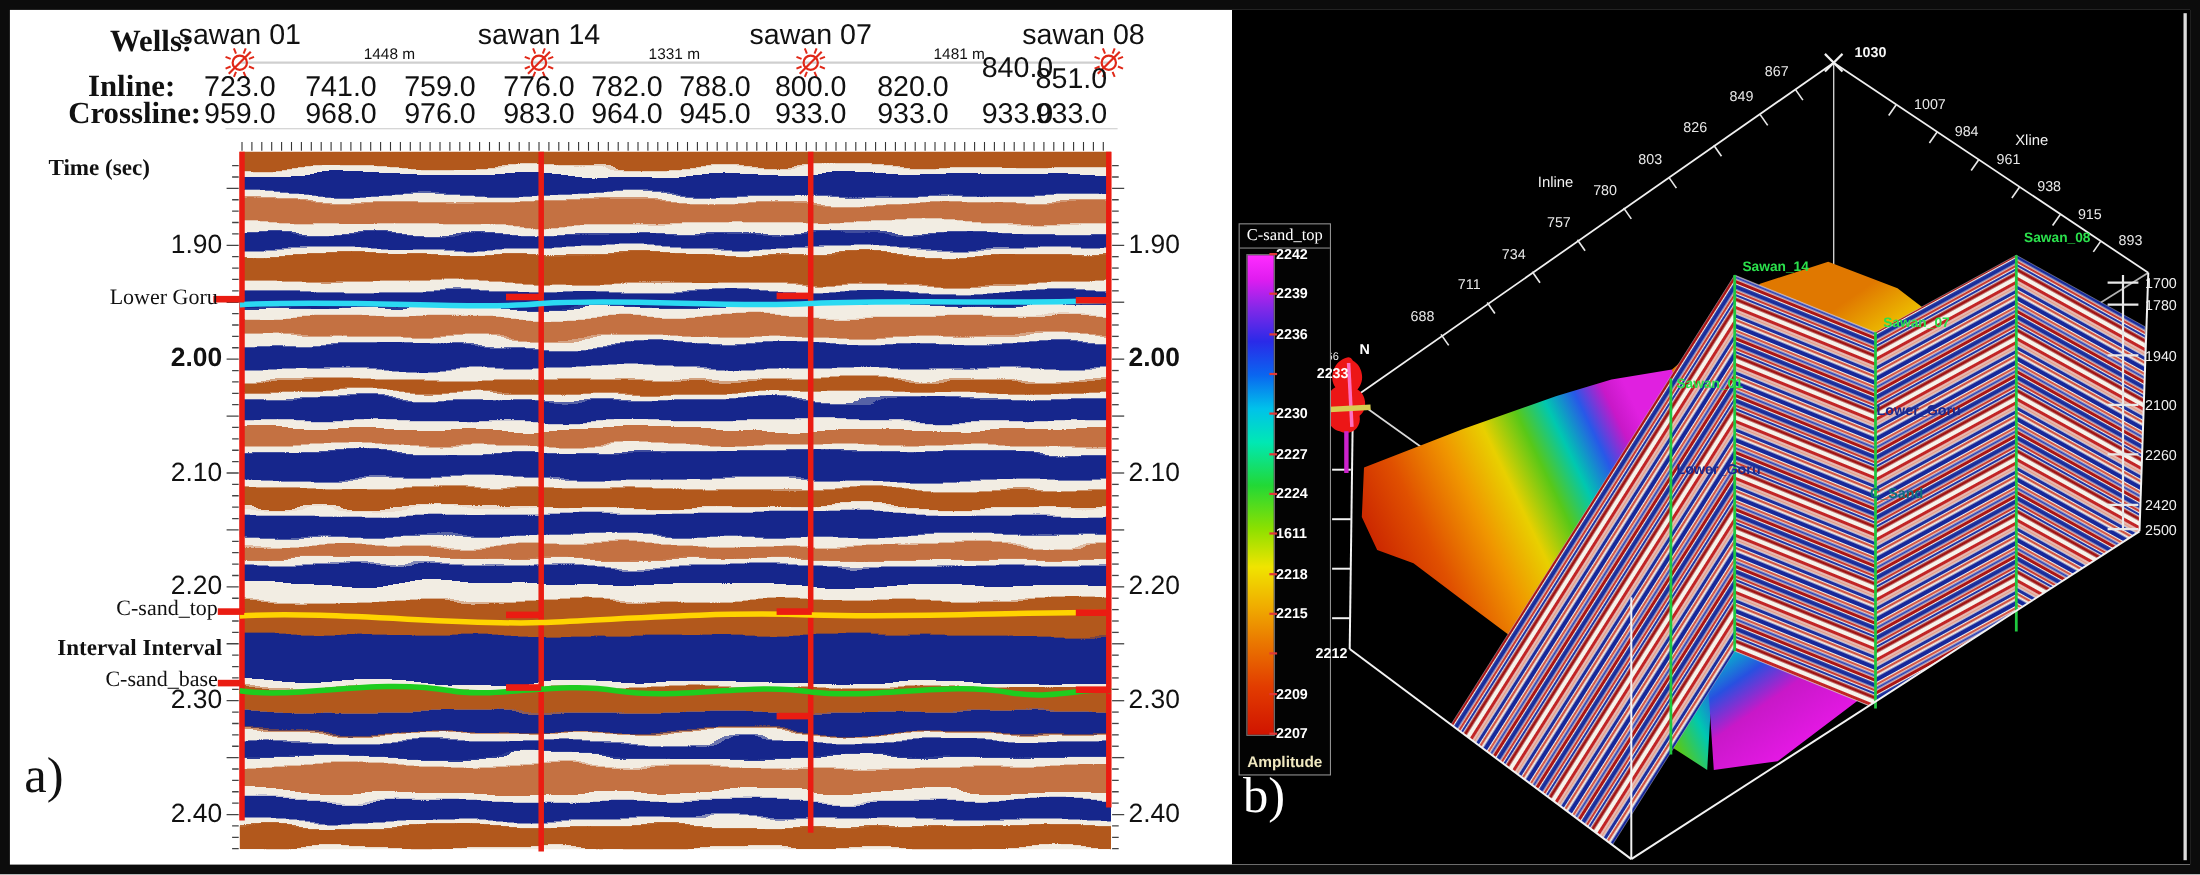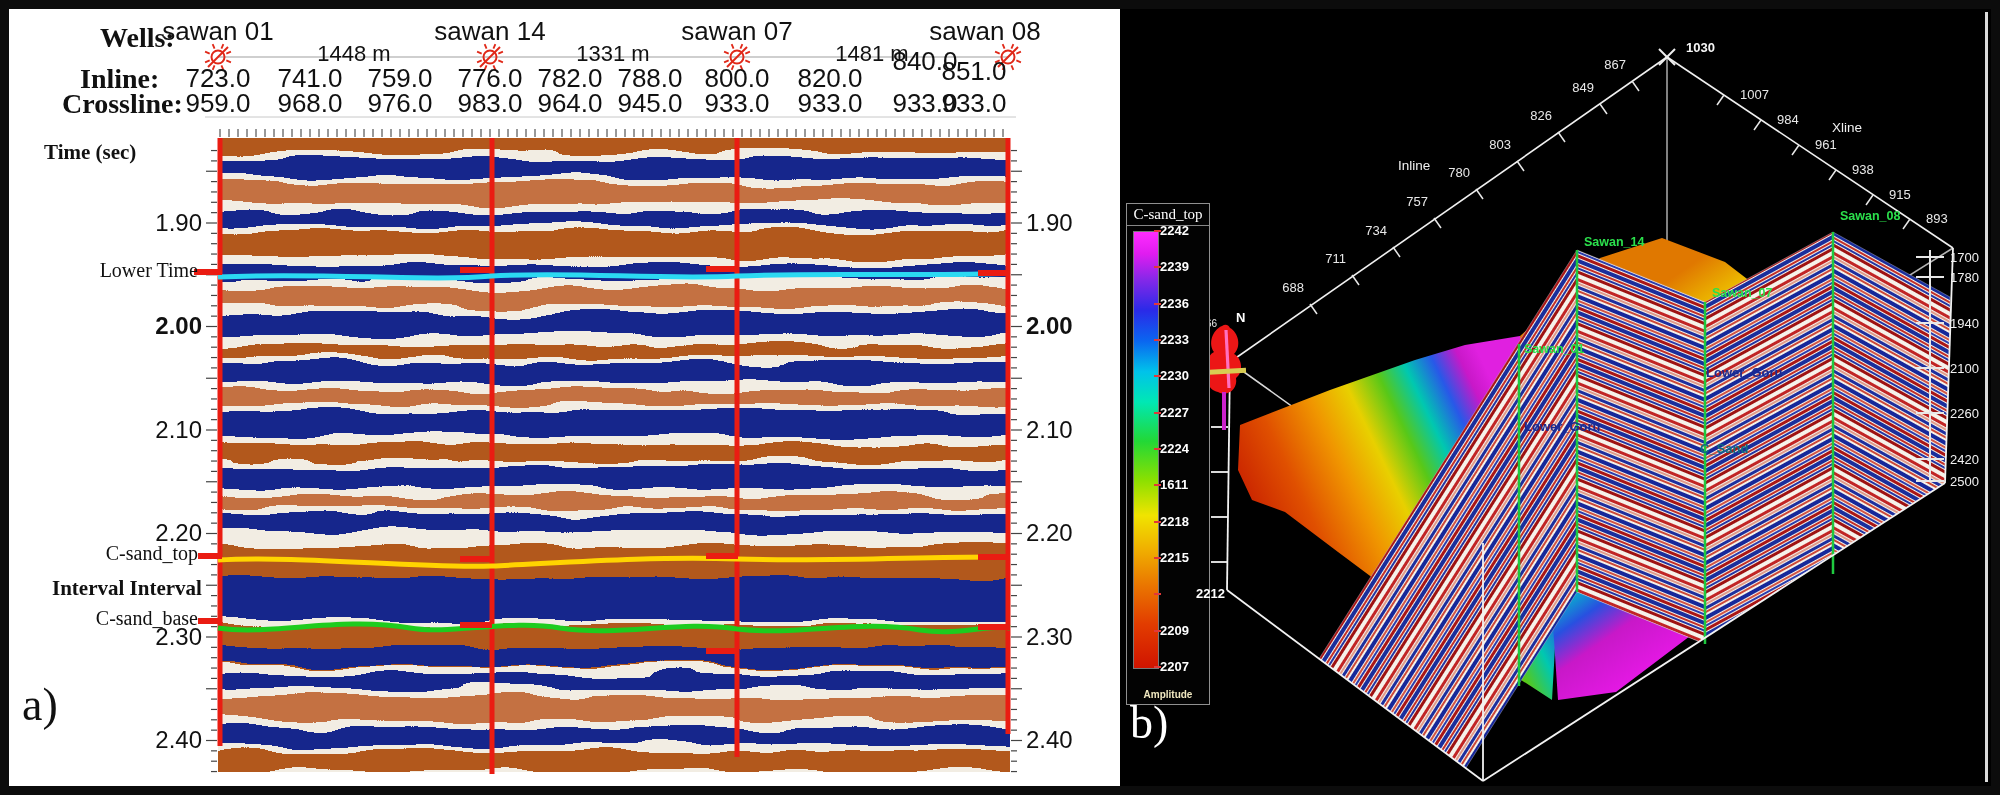--- a/index.html
+++ b/index.html
@@ -6,39 +6,39 @@
   #root{position:relative;width:2000px;height:795px;box-sizing:border-box;
         border:9px solid #0c0c0c;background:#ffffff;overflow:hidden;
         font-family:"Liberation Sans",sans-serif;color:#111;}
   #content{position:absolute;left:-9px;top:-9px;width:2000px;height:795px;}
   .abs{position:absolute;}
   .serif{font-family:"Liberation Serif",serif;}
   .sans{font-family:"Liberation Sans",sans-serif;}
   .b{font-weight:bold;}
   .ctr{text-align:center;}
   .rt{text-align:right;}
-  .s21{font-size:21px;} .s22{font-size:22px;} .s23{font-size:26px;} .s24{font-size:24px;}
+  .s21{font-size:21px;} .s22{font-size:14px;} .s23{font-size:26px;} .s24{font-size:24px;}
   .hdr-lbl{font-family:"Liberation Serif",serif;font-weight:bold;font-size:28px;}
   #panelB-bg{left:1120px;top:9px;width:872px;height:777px;background:#000;}
   #gfx{left:0;top:0;}
   #cbar{left:1126px;top:203px;width:82px;height:500px;background:#030303;
         border:1px solid #909090;z-index:3;}
   #cbar-title{position:absolute;left:0;top:2px;width:100%;text-align:center;
         color:#fff;font-family:"Liberation Serif",serif;font-size:15px;
         border-bottom:1px solid #888;padding-bottom:2px;}
   #cbar-bar{position:absolute;left:6px;top:27px;width:24px;height:436px;border:1px solid #777;
         background:linear-gradient(to bottom,
           #ff2cff 0%,#e01cf0 5%,#8428e8 11%,#2a2ae8 18%,#0a66f0 25%,
           #00c2ea 32%,#00e8b4 39%,#22d836 48%,#8ce000 57%,#f0e400 65%,
           #f0ae00 73%,#ea7600 81%,#e23c00 90%,#d01400 100%);}
   .cb-tick{position:absolute;left:33px;width:46px;color:#fff;font-weight:bold;
         font-size:13px;text-align:left;}
   .cb-dash{position:absolute;left:27px;width:7px;height:2px;background:#e03838;}
   #cbar-unit{position:absolute;left:0;bottom:4px;width:100%;text-align:center;
-        color:#f0e8c0;font-weight:bold;font-size:10px;}
+        color:#f0e8c0;font-weight:bold;font-size:14px;}
   .wht{color:#fff;}
   .horizon-lbl{font-family:"Liberation Serif",serif;font-size:20px;}
   .panel-letter{font-family:"Liberation Serif",serif;font-size:46px;}
 </style>
 </head>
 <body>
 
 <div id="root">
 <div id="content">
 
@@ -584,40 +584,40 @@
 
       <rect x="1985" y="12" width="3" height="770" fill="#dcdcdc"></rect>
     </g>
   </svg>
 
   <span class="abs hdr-lbl" style="left:100px;top:22px;">Wells:</span>
   <span class="abs hdr-lbl" style="left:80px;top:63px;">Inline:</span>
   <span class="abs hdr-lbl" style="left:62px;top:88px;">Crossline:</span>
   <span class="abs serif b s21" style="left:44px;top:140px;">Time (sec)</span>
 
-  <span class="abs horizon-lbl rt" style="left:48px;top:259px;width:150px;">Lower Time</span>
+  <span class="abs horizon-lbl rt" style="left:48px;top:259px;width:150px;">Lower Goru</span>
   <span class="abs horizon-lbl rt" style="left:48px;top:542px;width:150px;">C-sand_top</span>
   <span class="abs serif b s21" style="left:52px;top:576px;">Interval Interval</span>
   <span class="abs horizon-lbl rt" style="left:48px;top:607px;width:150px;">C-sand_base</span>
 
   <span class="abs panel-letter" style="left:22px;top:678px;">a)</span>
   <span class="abs panel-letter wht" style="left:1130px;top:696px;z-index:4;">b)</span>
 
   <div id="cbar" class="abs">
     <div id="cbar-title">C-sand_top</div>
     <div id="cbar-bar"></div>
     <div id="cbar-ticks">
           <div class="cb-dash" style="top: 26px;"></div>
           <div class="cb-tick" style="top: 19px;">2242</div>
           <div class="cb-dash" style="top: 62.3333px;"></div>
           <div class="cb-tick" style="top: 55.3333px;">2239</div>
           <div class="cb-dash" style="top: 98.6667px;"></div>
           <div class="cb-tick" style="top: 91.6667px;">2236</div>
           <div class="cb-dash" style="top: 135px;"></div>
-          <div class="cb-tick" style="top: 128px;">2233</div>
+          <div class="cb-tick" style="top: 128px; margin-left: 37px;">2233</div>
           <div class="cb-dash" style="top: 171.333px;"></div>
           <div class="cb-tick" style="top: 164.333px;">2230</div>
           <div class="cb-dash" style="top: 207.667px;"></div>
           <div class="cb-tick" style="top: 200.667px;">2227</div>
           <div class="cb-dash" style="top: 244px;"></div>
           <div class="cb-tick" style="top: 237px;">2224</div>
           <div class="cb-dash" style="top: 280.333px;"></div>
           <div class="cb-tick" style="top: 273.333px;">1611</div>
           <div class="cb-dash" style="top: 316.667px;"></div>
           <div class="cb-tick" style="top: 309.667px;">2218</div>

